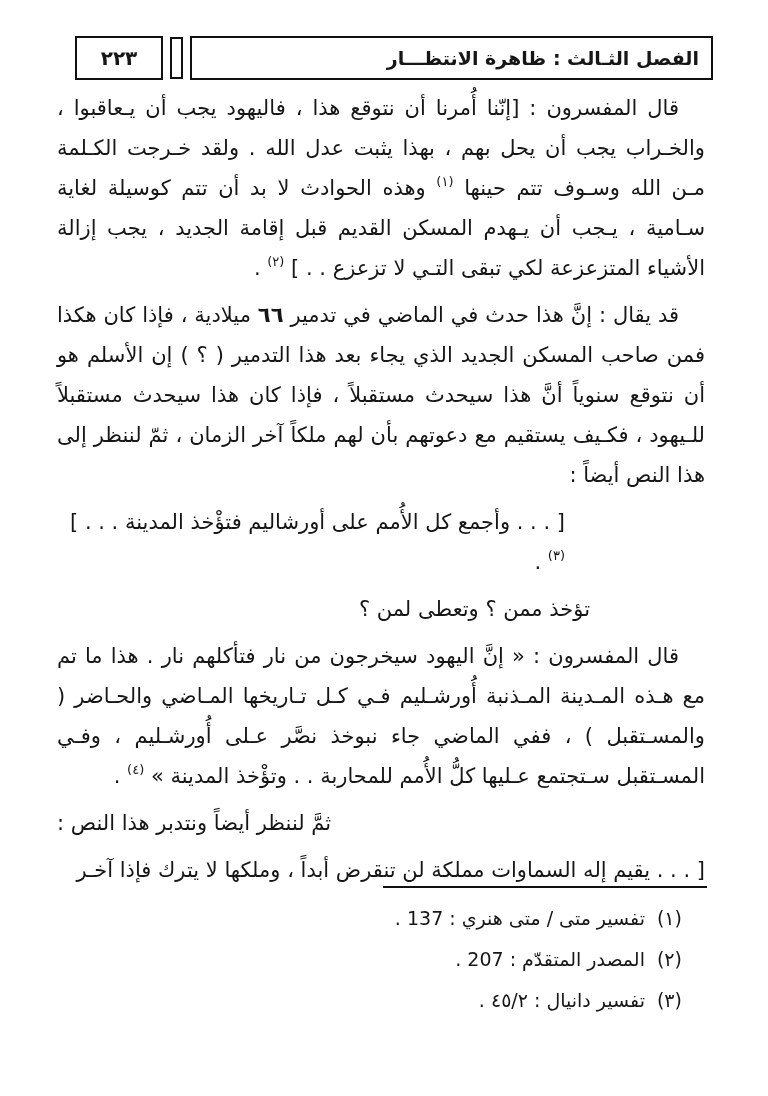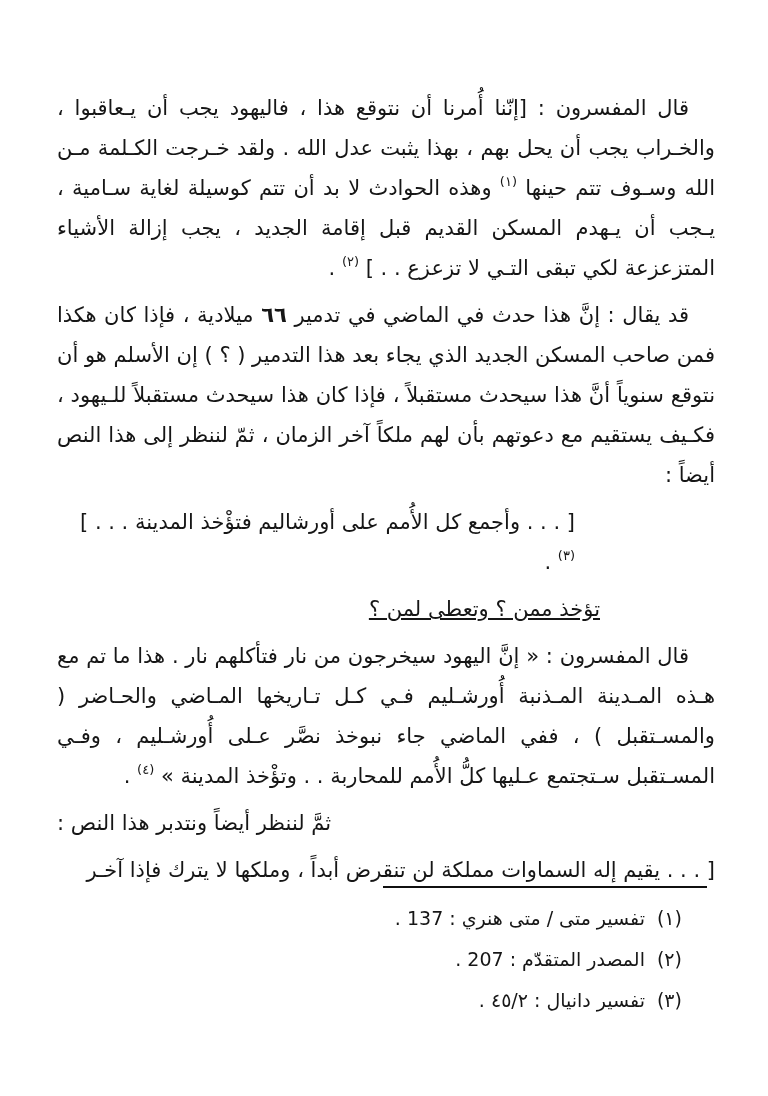--- a/index.html
+++ b/index.html
@@ -37,30 +37,30 @@
     border:2px solid #101010;
     direction:rtl;
     display:flex;align-items:center;
     padding:0 12px;
     font-size:19px;font-weight:bold;
     letter-spacing:0;
   }
   
   .body-text{
     position:absolute;
-    top:88px;right:53px;left:57px;
+    top:88px;right:63px;left:57px;
     direction:rtl;
     text-align:justify;
     font-size:21px;
     line-height:40px;
   }
   .body-text p{margin:0 0 7px 0;}
   .para-indent{text-indent:26px;}
   .para-quote{margin-right:140px !important;text-align:right;}
-  .para-ask{margin-right:115px !important;text-align:right;text-decoration:underline;}
+  .para-ask{margin-right:115px !important;text-align:right;}
   .para-ask2{margin-right:95px !important;text-align:left;}
   .para-plain{text-indent:0;}
   sup.fn-ref{
     font-size:13px;
     vertical-align:9px;
     line-height:0;
   }
   b.num{font-weight:bold;}
   
   .fn-rule{
@@ -75,20 +75,29 @@
     font-size:19px;line-height:41px;
   }
   .footnote{white-space:nowrap;}
   .fn-marker{margin-left:12px;}
 </style>
 </head>
 <body>
 
 <div class="page">
 
+  <div class="header">
+    <div class="pageno-box">
+      <span>٢٢٣</span>
+    </div>
+    <div class="divider-box"></div>
+    <div class="title-box">
+      <span>الفصل الثـالث : ظاهرة الانتظـــار</span>
+    </div>
+  </div>
 
   <div class="body-text">
       <p class="para-indent">قال المفسرون : [إنّنا أُمرنا أن نتوقع هذا ، فاليهود يجب أن يـعاقبوا ، والخـراب يجب أن يحل بهم ، بهذا يثبت عدل الله . ولقد خـرجت الكـلمة مـن الله وسـوف تتم حينها <sup class="fn-ref">(١)</sup> وهذه الحوادث لا بد أن تتم كوسيلة لغاية سـامية ، يـجب أن يـهدم المسكن القديم قبل إقامة الجديد ، يجب إزالة الأشياء المتزعزعة لكي تبقى التـي لا تزعزع . . ] <sup class="fn-ref">(٢)</sup> .</p>
       <p class="para-indent">قد يقال : إنَّ هذا حدث في الماضي في تدمير <b class="num">٦٦</b> ميلادية ، فإذا كان هكذا فمن صاحب المسكن الجديد الذي يجاء بعد هذا التدمير ( ؟ ) إن الأسلم هو أن نتوقع سنوياً أنَّ هذا سيحدث مستقبلاً ، فإذا كان هذا سيحدث مستقبلاً للـيهود ، فكـيف يستقيم مع دعوتهم بأن لهم ملكاً آخر الزمان ، ثمّ لننظر إلى هذا النص أيضاً :</p>
       <p class="para-quote">[ . . . وأجمع كل الأُمم على أورشاليم فتؤْخذ المدينة . . . ] <sup class="fn-ref">(٣)</sup> .</p>
       <p class="para-ask">تؤخذ ممن ؟ وتعطى لمن ؟</p>
       <p class="para-indent">قال المفسرون : « إنَّ اليهود سيخرجون من نار فتأكلهم نار . هذا ما تم مع هـذه المـدينة المـذنبة أُورشـليم فـي كـل تـاريخها المـاضي والحـاضر ( والمسـتقبل ) ، ففي الماضي جاء نبوخذ نصَّر عـلى أُورشـليم ، وفـي المسـتقبل سـتجتمع عـليها كلُّ الأُمم للمحاربة . . وتؤْخذ المدينة » <sup class="fn-ref">(٤)</sup> .</p>
       <p class="para-ask2">ثمَّ لننظر أيضاً ونتدبر هذا النص :</p>
       <p class="para-plain">[ . . . يقيم إله السماوات مملكة لن تنقرض أبداً ، وملكها لا يترك فإذا آخـر</p>
     </div>

